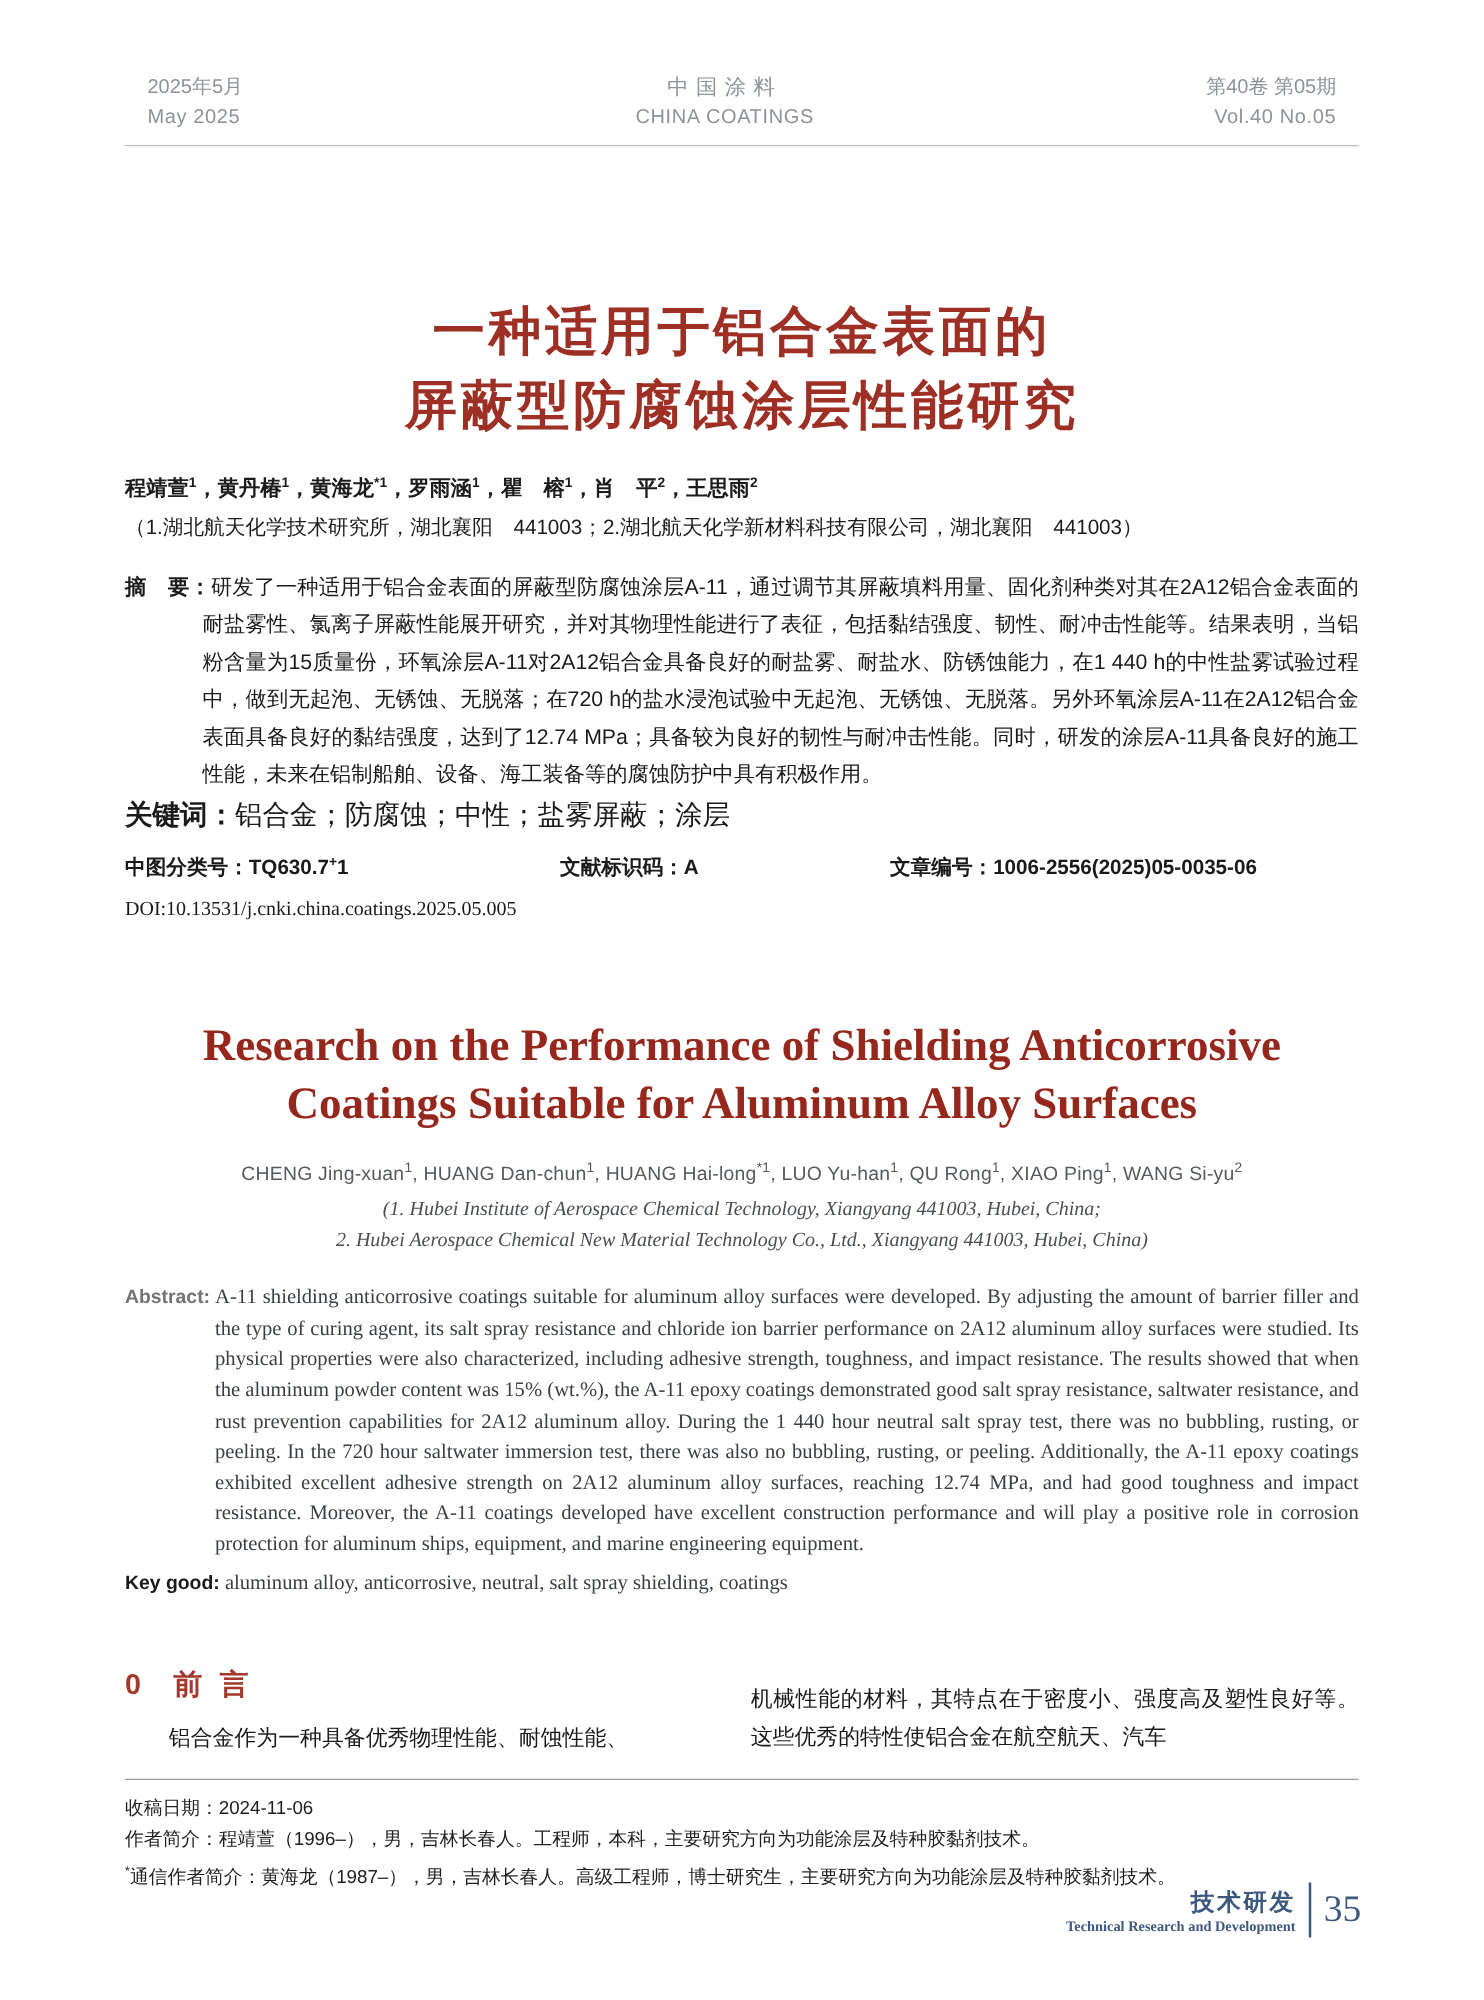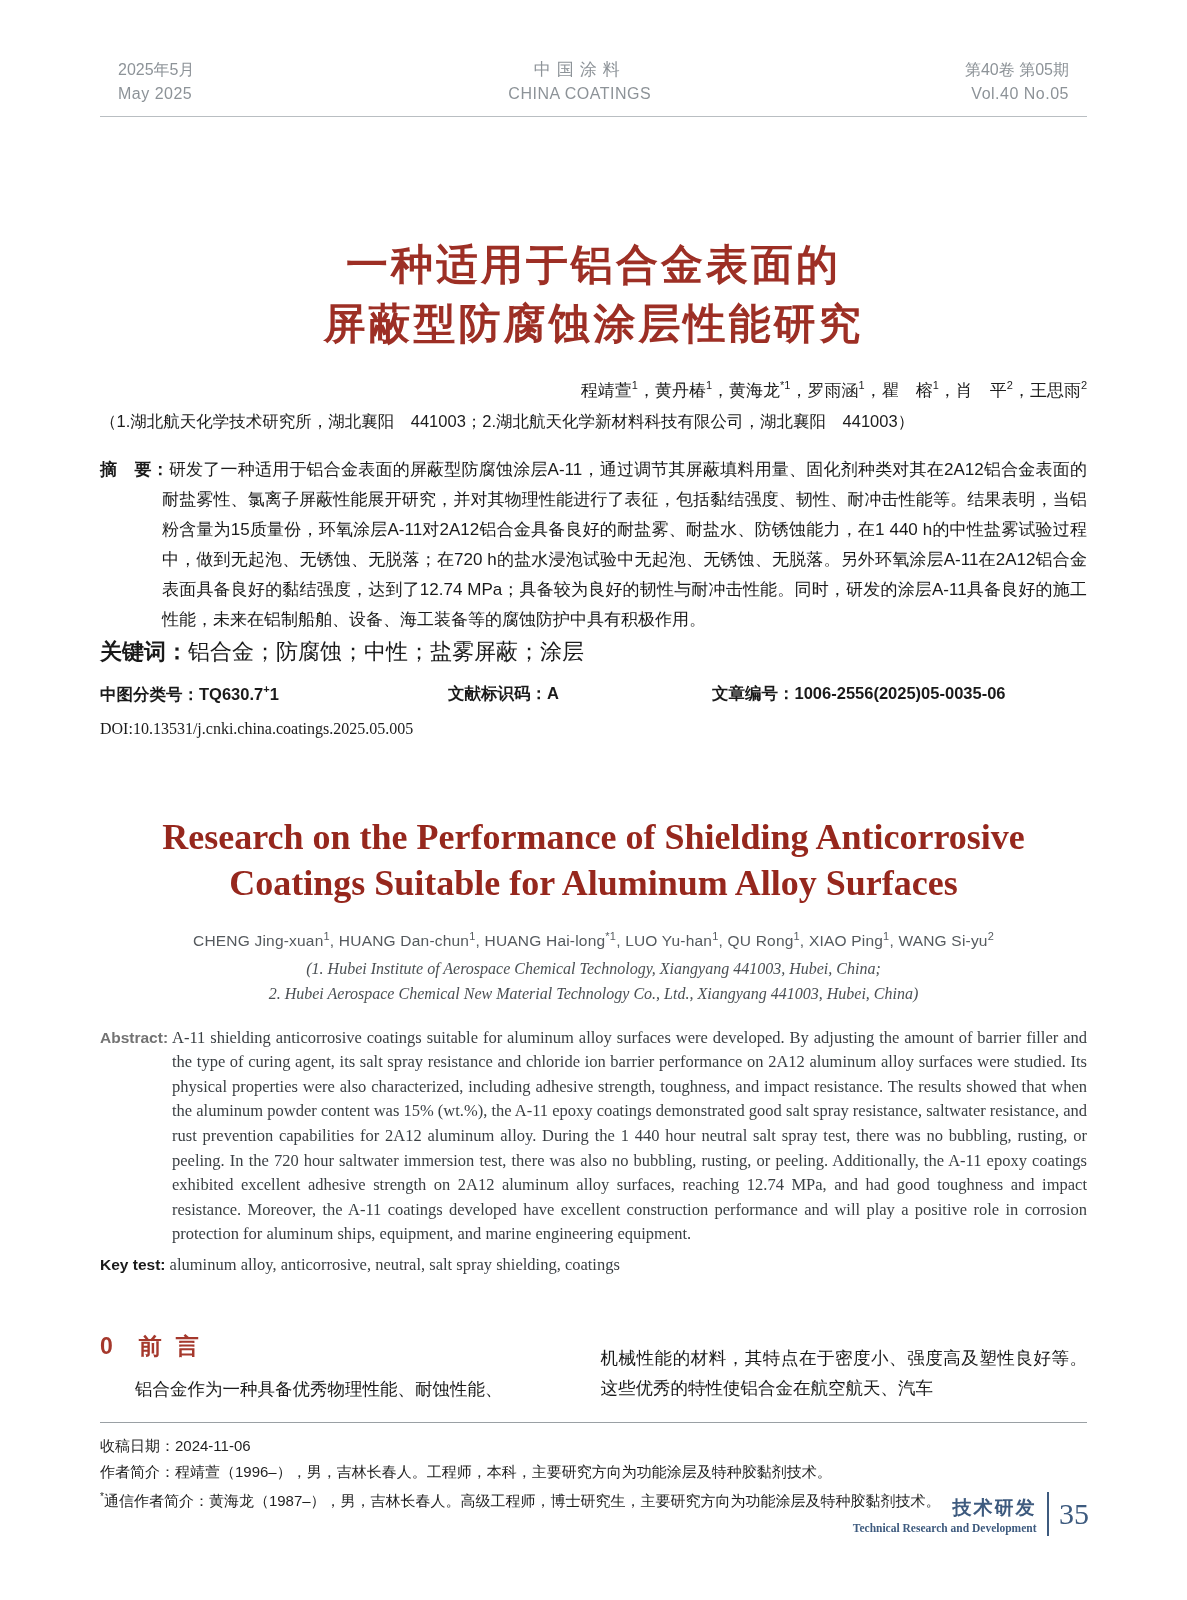--- a/index.html
+++ b/index.html
@@ -18,21 +18,21 @@
   .jh-col.center { text-align:center; }
   .jh-col.right  { text-align:right; }
   .jh-cn { letter-spacing:6px; font-size:17px; }
   .jh-en { letter-spacing:0.5px; }
   
   .title-cn {
     margin-top:118px; text-align:center; color:#9d2f25; font-weight:bold;
     font-size:42px; line-height:59px; letter-spacing:3px;
   }
   
-  .authors-cn { margin-top:26px; text-align:right; font-size:17px; color:#1c1c1c; }
+  .authors-cn { margin-top:26px; text-align:left; font-size:17px; color:#1c1c1c;font-weight:bold; }
   .authors-cn sup, .authors-en sup { font-size:11px; }
   .affil-cn { margin-top:9px; font-size:16.5px; color:#1c1c1c; }
   
   .abs-cn {
     margin-top:22px; padding-left:62px; text-align:justify;
     font-size:17px; line-height:30px; color:#1a1a1a;
   }
   .abs-cn .lbl { margin-left:-62px; font-weight:bold; }
   .kw-cn { margin-top:2px; font-size:22px; line-height:30px; color:#1a1a1a; }
   .kw-cn .lbl { font-weight:bold; }
@@ -84,21 +84,21 @@
   .intro p.body {
     margin-top:12px; font-size:17.5px; line-height:30px; color:#1a1a1a; text-align:justify;
   }
   .intro .col-l p.body { text-indent:2em; }
   
   .foot-rule { margin-top:18px; border-top:1.5px solid #9aa0a4; }
   .footnotes { margin-top:10px; font-size:15px; line-height:25.5px; color:#1f1f1f; }
   .footnotes sup { font-size:10px; }
   
   .page-footer {
-    position:absolute; right:98px; bottom:44px;
+    position:absolute; right:98px; bottom:30px;
     display:flex; align-items:center; color:#3d5a7e;
   }
   .pf-text { text-align:right; margin-right:10px; }
   .pf-cn { font-size:19px; font-weight:bold; letter-spacing:2px; }
   .pf-en { font-family:"Liberation Serif", serif; font-weight:bold; font-size:11.5px; margin-top:1px; }
   .pf-bar { width:2.5px; height:44px; background:#3d5a7e; margin-right:10px; }
   .pf-num { font-family:"Liberation Serif", serif; font-size:30px; }
 </style>
 </head>
 <body>
@@ -159,21 +159,21 @@
   <p class="affil-en">
     <span>(1. Hubei Institute of Aerospace Chemical Technology, Xiangyang 441003, Hubei, China;</span><br>
     <span>2. Hubei Aerospace Chemical New Material Technology Co., Ltd., Xiangyang 441003, Hubei, China)</span>
   </p>
 
   <p class="abs-en">
     <span class="lbl">Abstract:</span> <span>A-11 shielding anticorrosive coatings suitable for aluminum alloy surfaces were developed. By adjusting the amount of barrier filler and the type of curing agent, its salt spray resistance and chloride ion barrier performance on 2A12 aluminum alloy surfaces were studied. Its physical properties were also characterized, including adhesive strength, toughness, and impact resistance. The results showed that when the aluminum powder content was 15% (wt.%), the A-11 epoxy coatings demonstrated good salt spray resistance, saltwater resistance, and rust prevention capabilities for 2A12 aluminum alloy. During the 1 440 hour neutral salt spray test, there was no bubbling, rusting, or peeling. In the 720 hour saltwater immersion test, there was also no bubbling, rusting, or peeling. Additionally, the A-11 epoxy coatings exhibited excellent adhesive strength on 2A12 aluminum alloy surfaces, reaching 12.74 MPa, and had good toughness and impact resistance. Moreover, the A-11 coatings developed have excellent construction performance and will play a positive role in corrosion protection for aluminum ships, equipment, and marine engineering equipment.</span>
   </p>
 
   <p class="kw-en">
-    <span class="lbl">Key test:</span> <span>aluminum alloy, anticorrosive, neutral, salt spray shielding, coatings</span>
+    <span class="lbl">Key good:</span> <span>aluminum alloy, anticorrosive, neutral, salt spray shielding, coatings</span>
   </p>
 
   <div class="intro">
     <div class="col col-l">
       <h3 class="sec-head">
         <span class="num">0</span><span class="ttl">前言</span>
       </h3>
       <p class="body">铝合金作为一种具备优秀物理性能、耐蚀性能、</p>
     </div>
     <div class="col col-r">

